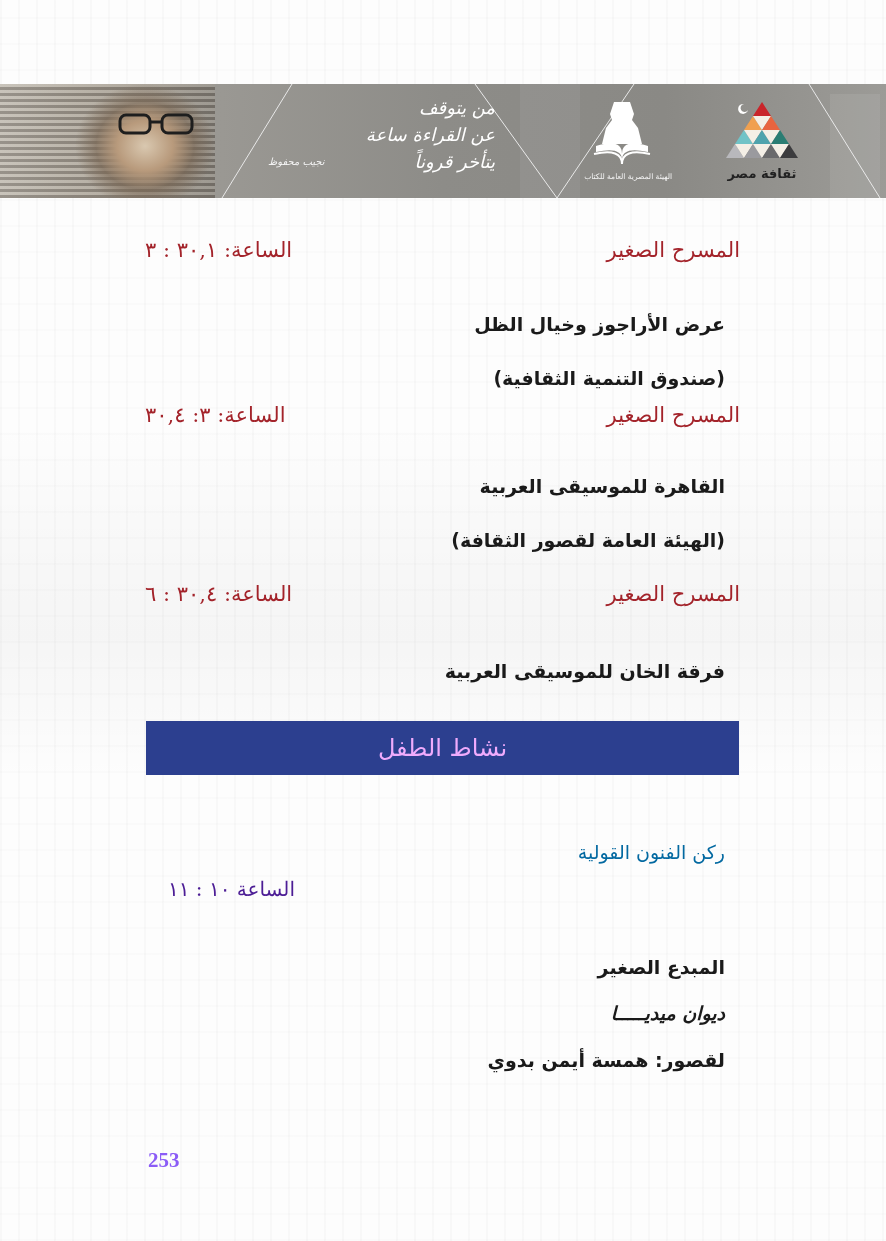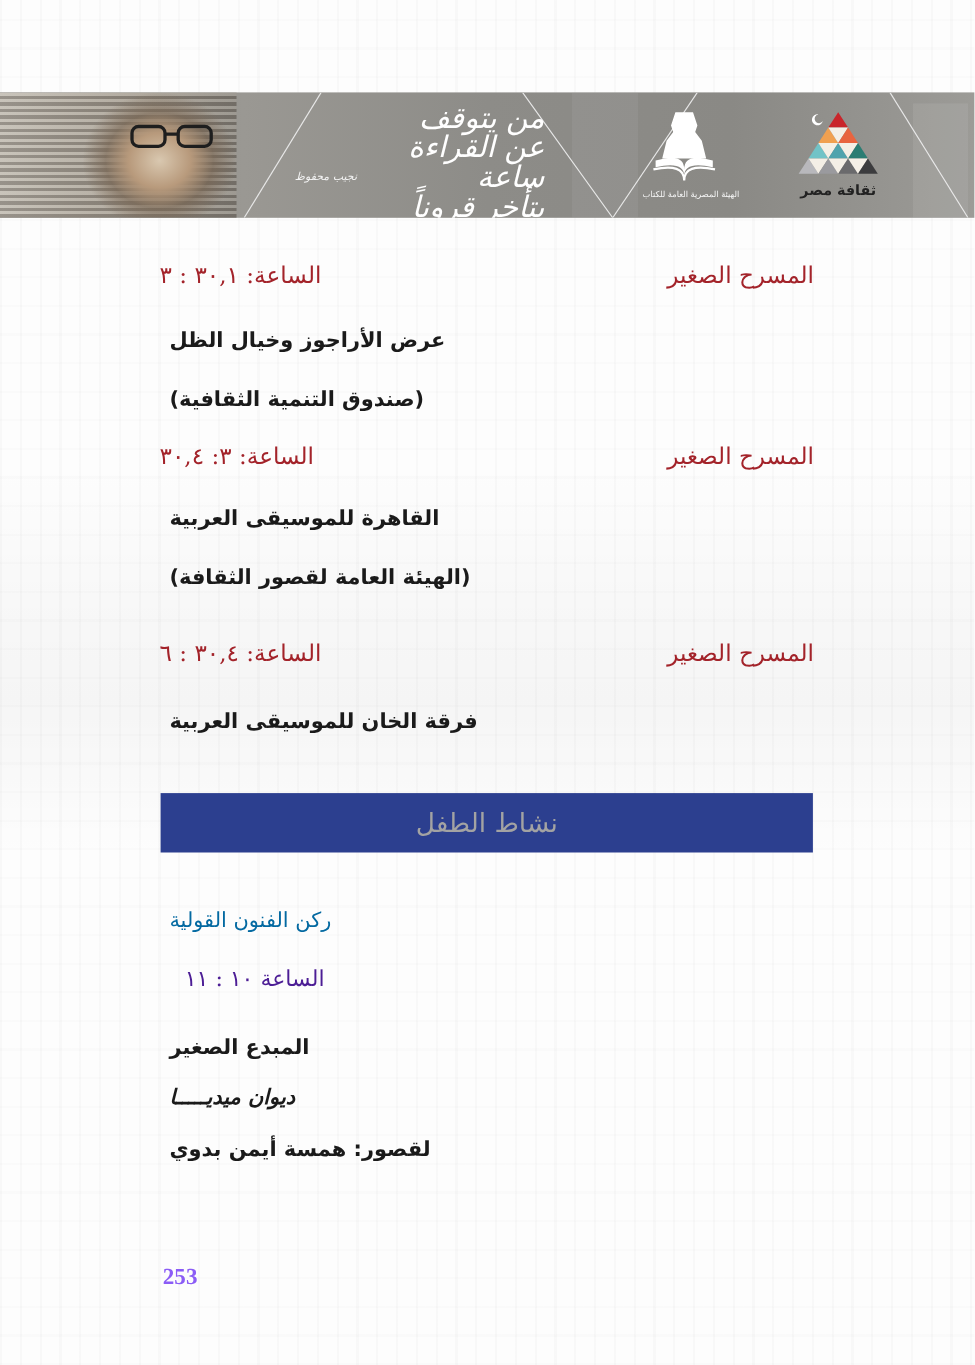--- a/index.html
+++ b/index.html
@@ -36,21 +36,21 @@
         radial-gradient(ellipse 70px 62px at 145px 62px, #d9c8b0 0%, #b89a7c 40%, rgba(120,100,80,0.6) 70%, transparent 100%),
         repeating-linear-gradient(0deg, rgba(60,50,40,0.35) 0 3px, rgba(200,190,175,0.25) 3px 6px),
         linear-gradient(90deg, #c9c6bf 0%, #a9a399 60%, #8f8d88 100%);
     }
     .portrait-glasses {
       position: absolute; left: 118px; top: 28px; width: 80px; height: 24px;
     }
     .quote {
       position: absolute; left: 345px; top: 10px; width: 150px;
       color: #ffffff; font-family: "DejaVu Serif", serif; font-style: italic;
-      text-align: right; direction: rtl; line-height: 27px; font-size: 27px;
+      text-align: right; direction: rtl; line-height: 27px; font-size: 18px;
     }
     .quote-author {
       position: absolute; left: 268px; top: 72px;
       color: #f3f3f3; font-family: "DejaVu Sans", sans-serif; font-size: 10px; direction: rtl; font-style: italic;
     }
     .logo-book {
       position: absolute; left: 592px; top: 14px; width: 80px; height: 90px; 
     }
     .logo-book-caption {
       display: block; color: #f5f5f5; font-family: "DejaVu Sans", sans-serif; font-size: 7.5px;
@@ -67,31 +67,32 @@
     
     .content { position: absolute; left: 0; top: 0; width: 886px; height: 1241px; z-index: 2; }
     .row-header {
       position: absolute; left: 145px; width: 595px; height: 34px;
       display: flex; justify-content: space-between; align-items: center;
       direction: rtl; color: #a3232a; font-size: 21px;
     }
     .venue { font-family: "DejaVu Serif", serif; }
     .time { font-family: "DejaVu Serif", serif; }
     .center-line {
-      position: absolute; left: 154px; width: 595px; text-align: left;
+      position: absolute; left: 130px; width: 595px; text-align: right;
       direction: rtl; color: #1a1a1a; font-size: 19px; font-weight: bold;
       font-family: "DejaVu Sans", sans-serif;
+      margin-top: 15px;
     }
     .center-line.red { color: #0369a1; font-weight: normal; font-family: "DejaVu Sans", sans-serif; }
     .section-bar {
       position: absolute; left: 146px; top: 721px; width: 593px; height: 54px;
       background: #2c3f8f; display: flex; align-items: center; justify-content: center;
     }
     .section-bar span {
-      color: #a3a3a3; font-family: "DejaVu Sans", sans-serif; font-size: 24px; direction: rtl;
+      color: #f0abfc; font-family: "DejaVu Sans", sans-serif; font-size: 24px; direction: rtl;
     }
     .time-alone {
       position: absolute; left: 145px; top: 877px; width: 150px; height: 32px;
       color: #4c1d95; font-size: 20px; direction: rtl; text-align: right;
       font-family: "DejaVu Serif", serif;
     }
     .page-number {
       position: absolute; left: 148px; top: 1148px;
       font-family: "Liberation Serif", serif; font-weight: bold; font-size: 21px; color: #8b5cf6;
     }

